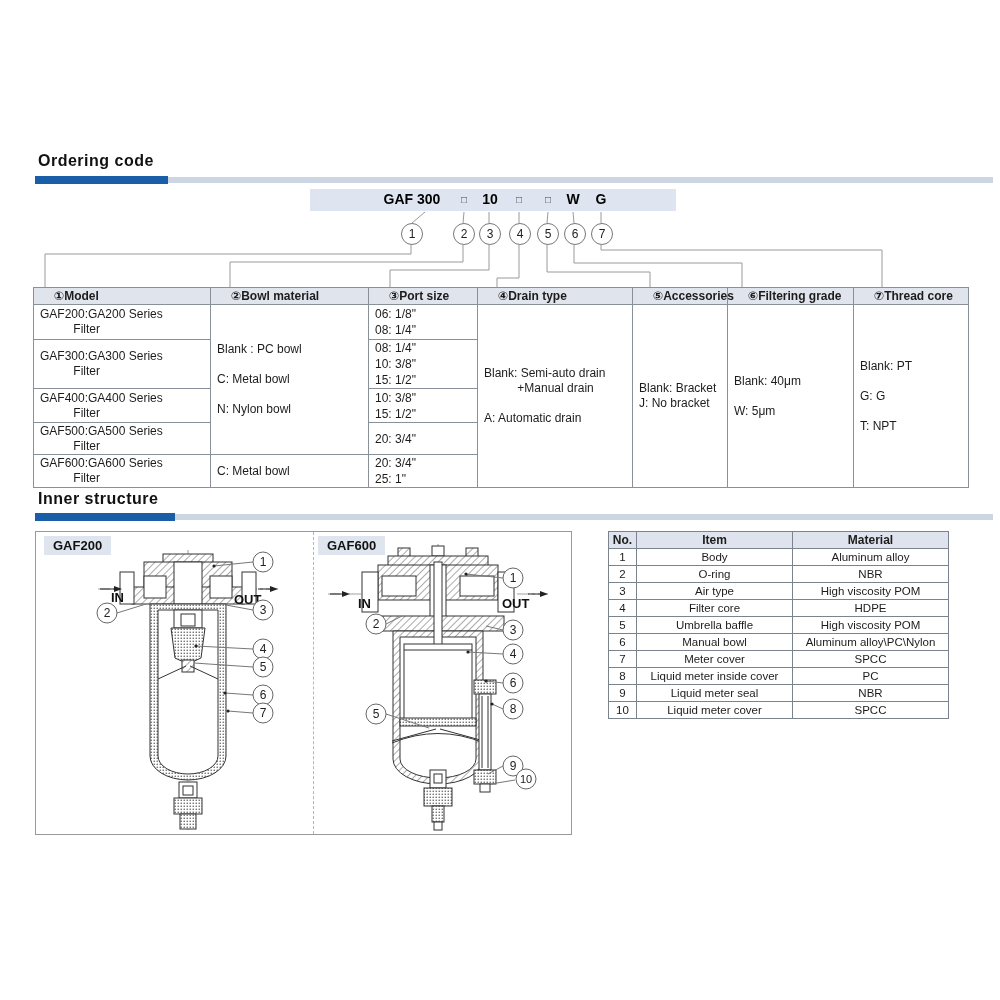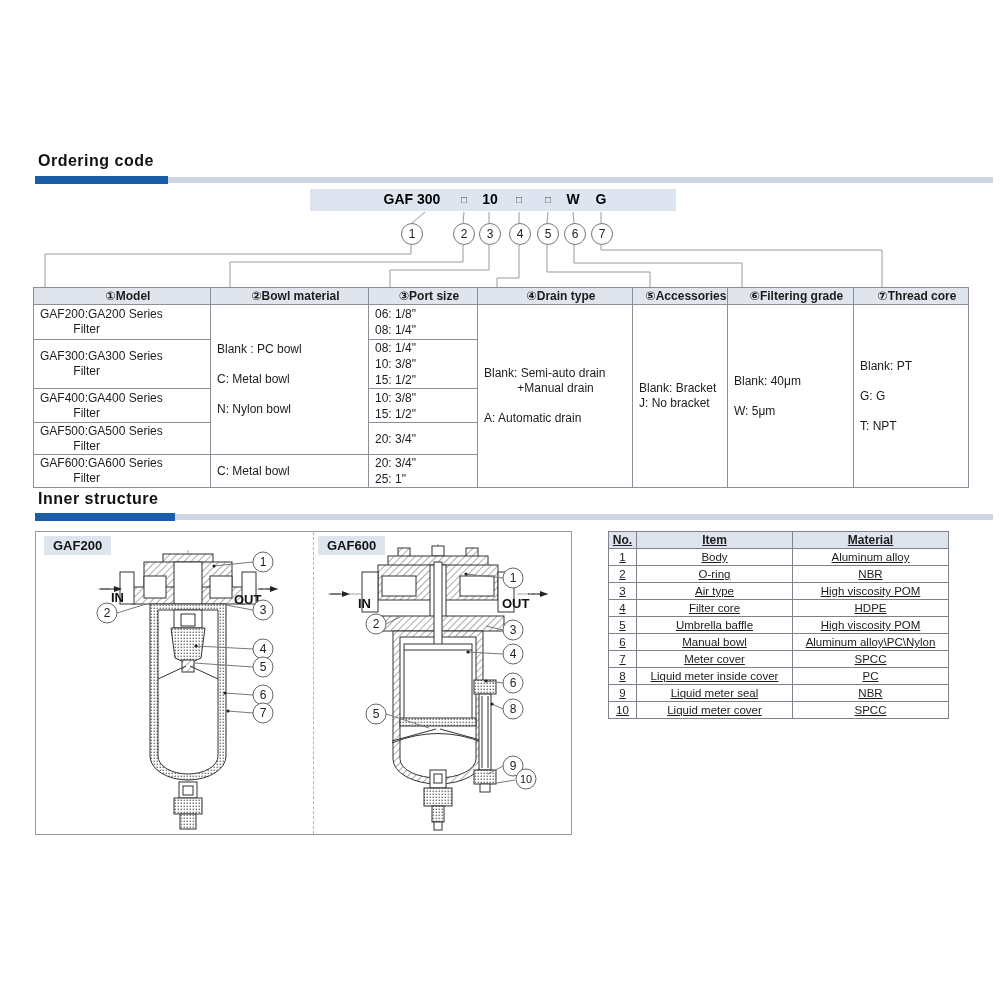--- a/index.html
+++ b/index.html
@@ -14,31 +14,31 @@
   .codebar .model{font-weight:bold;font-size:14px;top:2px;}
   .codebar .sq{font-size:10px;top:5px;color:#444;}
   .codebar .big{font-weight:bold;font-size:14px;}
   
   .cnum{position:absolute;width:20px;height:20px;border:1px solid #777;border-radius:50%;
         background:#fff;font-size:12px;text-align:center;line-height:20px;color:#222;}
   
   table{border-collapse:collapse;table-layout:fixed;}
   .otable{position:absolute;left:33px;top:287px;width:935px;font-size:12px;}
   .otable th,.otable td{border:1px solid #8a9099;padding:0 0 0 6px;vertical-align:middle;}
-  .otable th{background:#e0e4ed;height:16px;text-align:center;font-size:12px;padding-left:12px;}
+  .otable th{background:#e0e4ed;height:16px;text-align:left;font-size:12px;padding-left:20px;}
   .otable td{background:#fff;}
   .pre{white-space:pre-wrap;line-height:15px;margin-left:20px;}
   .portcell{line-height:16px;}
   
   .ibox{position:absolute;left:35px;top:531px;width:535px;height:302px;border:1px solid #999;background:#fff;}
   .idivider{position:absolute;left:277px;top:0;height:100%;border-left:1px dashed #b5b5b5;}
   .dlabel{position:absolute;top:4px;background:#dfe5ee;font-weight:bold;font-size:13px;padding:2px 9px;color:#111;}
   
   .ptable{position:absolute;left:608px;top:531px;width:340px;font-size:11.5px;}
-  .ptable th,.ptable td{border:1px solid #7d838c;text-align:center;padding:0;height:16px;text-decoration:underline;}
+  .ptable th,.ptable td{border:1px solid #7d838c;text-align:center;padding:0;height:16px;}
   .ptable th{background:#dfe3ed;font-size:12px;}
   svg text{font-family:"Liberation Sans","DejaVu Sans",sans-serif;}
 </style>
 </head>
 <body>
 
 <div id="page">
 
   <div class="sec-head" style="left:38px;top:152px;">Ordering code</div>
   <div class="sec-bar" style="left:35px;top:177px;width:958px;">

